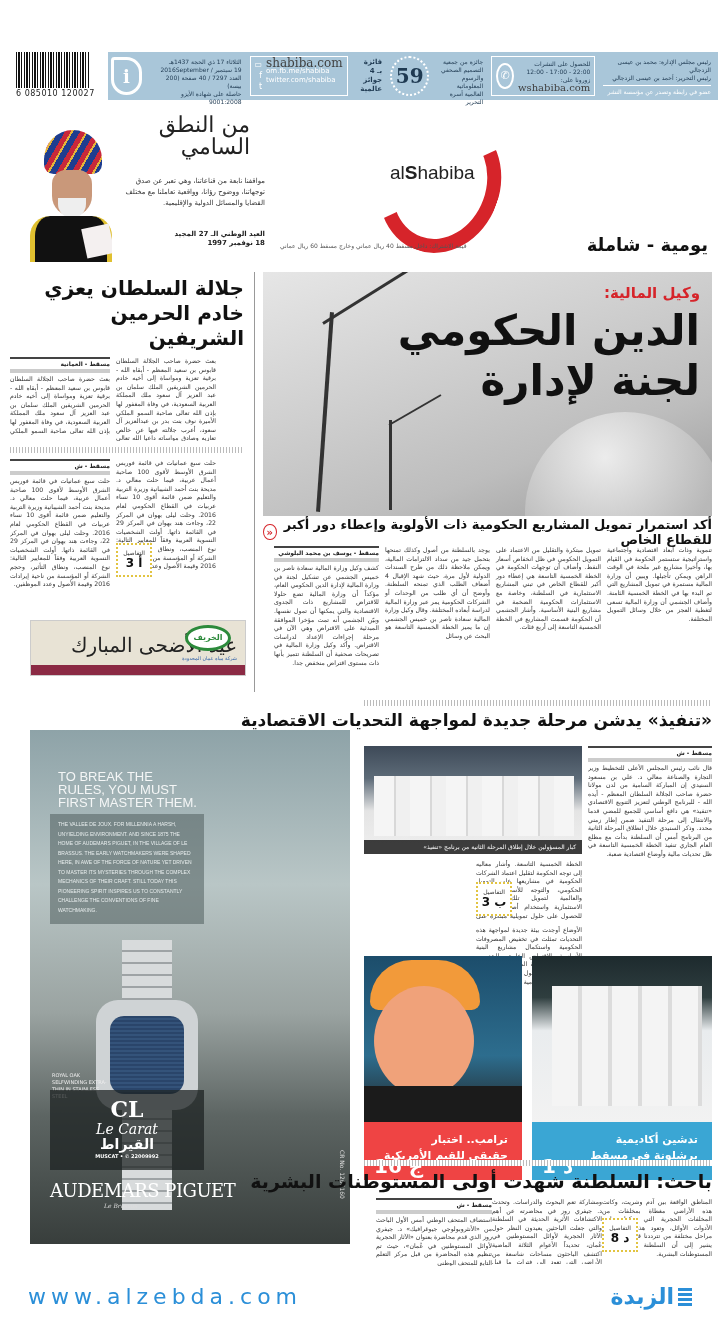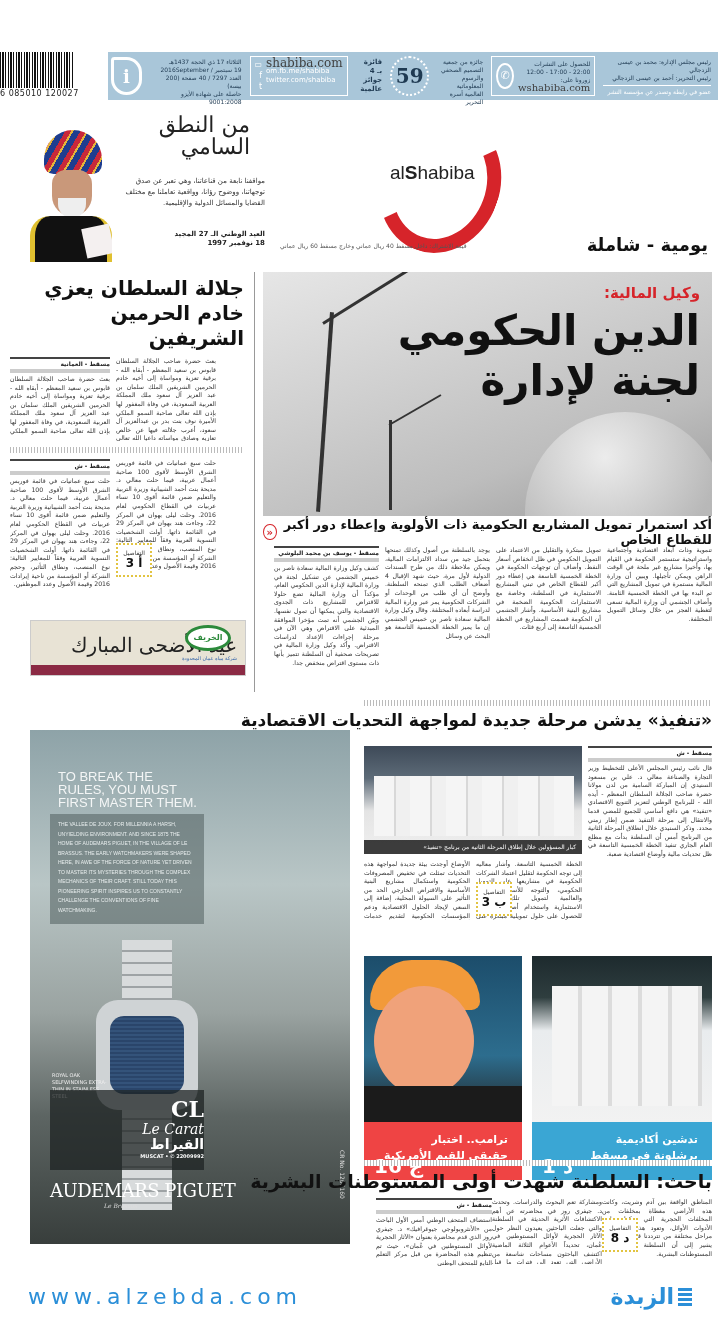--- a/index.html
+++ b/index.html
@@ -1,20 +1,20 @@
 <!DOCTYPE html>
 <html><head>
 <meta charset="utf-8">
 <style>
 *{box-sizing:border-box;margin:0;padding:0}
 body{width:720px;height:1320px;background:#fff;font-family:"DejaVu Sans",sans-serif;position:relative;overflow:hidden;color:#222}
 .abs{position:absolute}
 .rtl{direction:rtl;text-align:right}
 
-.barcode{left:0;top:52px;width:74px;height:48px}
+.barcode{left:16px;top:52px;width:74px;height:48px}
 .barcode .bars{height:36px;background:repeating-linear-gradient(90deg,#111 0 1px,#fff 1px 2px,#111 2px 4px,#fff 4px 5px,#111 5px 6px,#fff 6px 8px)}
 .barcode .num{font-size:8px;letter-spacing:0.5px;margin-top:1px;white-space:nowrap}
 .banner{left:108px;top:52px;width:610px;height:48px;background:#a9c6d9;display:flex;flex-direction:row-reverse;align-items:center;padding:3px;gap:4px}
 .bbox{height:40px;font-size:6px;line-height:8px;color:#1f3a52;padding:2px 4px}
 .bbox.framed{border:1px solid #fff}
 .info-icon{width:34px;height:38px;border:3px solid #fff;border-radius:4px 18px 18px 18px;display:flex;align-items:center;justify-content:center;color:#fff;font-weight:bold;font-size:18px;font-family:"DejaVu Serif",serif}
 .webs{font-family:"DejaVu Serif",serif;font-weight:normal;font-size:12px;color:#404040;direction:ltr;text-align:center}
 .webs-sm{font-size:7px;color:#fff;direction:ltr;text-align:left;line-height:9px}
 .wreath{width:44px;height:40px;display:flex;align-items:center;justify-content:center;font-family:"DejaVu Serif",serif;font-weight:bold;font-size:20px;color:#1f3a52;border-radius:50%;border:2px dotted #fff}
 .wa-icon{width:26px;height:26px;border:2px solid #fff;border-radius:50%;color:#fff;font-size:11px;display:flex;align-items:center;justify-content:center}
@@ -52,21 +52,21 @@
 .adbox .oval{position:absolute;right:14px;top:4px;width:46px;height:26px;border:3px solid #2c8a3b;border-radius:50%;background:#fff;font-size:8px;color:#2c8a3b;font-weight:bold;text-align:center;line-height:20px}
 
 .watchad{left:30px;top:730px;width:320px;height:514px;background:linear-gradient(180deg,#8ea3a8 0%,#b9c6c6 30%,#9aa3a1 55%,#5d6563 75%,#383e3c 100%);overflow:hidden}
 .watchad .h1{position:absolute;left:28px;top:40px;font-family:"Liberation Sans",sans-serif;font-size:13px;line-height:13px;color:#f4f6f6}
 .watchad .txtbox{position:absolute;left:20px;top:84px;width:154px;height:110px;background:rgba(80,95,95,.55);color:#e8eeee;font-size:5px;line-height:9.5px;padding:6px 8px;font-family:"Liberation Sans",sans-serif}
 .watch{position:absolute;left:66px;top:210px;width:102px;height:270px}
 .watch .strap{position:absolute;left:26px;top:0;width:50px;height:270px;background:repeating-linear-gradient(180deg,#d8dbdc 0 10px,#9ea3a5 10px 12px)}
 .watch .case{position:absolute;left:0;top:60px;width:102px;height:110px;background:#cfd3d5;border-radius:22px}
 .watch .dial{position:absolute;left:14px;top:76px;width:74px;height:78px;background:#2d4a6e;border-radius:14px;background-image:repeating-linear-gradient(0deg,#2a456a 0 2px,#34537a 2px 4px)}
 .watchad .rolex{position:absolute;left:22px;top:342px;font-size:5px;line-height:7px;color:#eee}
-.watchad .carat{position:absolute;left:20px;top:360px;width:154px;height:80px;background:rgba(30,35,35,.75);color:#fff;text-align:right}
+.watchad .carat{position:absolute;left:20px;top:360px;width:154px;height:80px;background:rgba(30,35,35,.75);color:#fff;text-align:center}
 .carat .cl{font-family:"DejaVu Serif",serif;font-size:22px;font-weight:bold;line-height:26px;margin-top:6px}
 .carat .lc{font-family:"DejaVu Serif",serif;font-style:italic;font-size:14px;line-height:14px}
 .carat .lcar{font-size:14px;font-weight:bold;line-height:16px}
 .carat .mus{font-size:5px;font-weight:bold;line-height:8px}
 .watchad .ap{position:absolute;left:20px;top:450px;font-family:"DejaVu Serif",serif;font-size:18px;color:#fff;letter-spacing:-.5px}
 .watchad .le{position:absolute;left:74px;top:472px;font-family:"DejaVu Serif",serif;font-style:italic;font-size:6px;color:#ddd}
 .watchad .crno{position:absolute;right:4px;top:420px;font-size:6px;color:#ddd;writing-mode:vertical-rl}
 
 .tanfeez-photo{left:364px;top:746px;width:218px;height:108px;background:linear-gradient(180deg,#3e4a58 0%,#5d6b78 30%,#e4e4e4 60%,#f0f0f0 100%);overflow:hidden}
 .tanfeez-photo .cap{position:absolute;left:0;bottom:0;width:100%;height:14px;background:rgba(0,0,0,.75);color:#fff;font-size:6px;line-height:14px;text-align:right;padding-right:6px}
@@ -242,21 +242,21 @@
 <div class="abs rtl" style="left:364px;top:710px;width:348px;font-weight:bold;font-size:17px;color:#111;white-space:nowrap">«تنفيذ» يدشن مرحلة جديدة لمواجهة التحديات الاقتصادية</div>
 <div class="abs tanfeez-photo">
   <div style="position:absolute;left:10px;top:30px;width:200px;height:60px;background:repeating-linear-gradient(90deg,#f5f5f5 0 20px,#d8d8d8 20px 22px,#f0f0f0 22px 36px)"></div>
   <div class="cap rtl">كبار المسؤولين خلال إطلاق المرحلة الثانية من برنامج «تنفيذ»</div>
 </div>
 <div class="abs rtl" style="left:588px;top:746px;width:124px">
   <div class="byline">مسقط - ش</div>
   <div class="byline-bar"></div>
   <div class="col" style="height:168px;overflow:hidden">قال نائب رئيس المجلس الأعلى للتخطيط وزير التجارة والصناعة معالي د. علي بن مسعود السنيدي إن المباركة السامية من لدن مولانا حضرة صاحب الجلالة السلطان المعظم - أيده الله - للبرنامج الوطني لتعزيز التنويع الاقتصادي «تنفيذ» هي دافع أساسي للجميع للمضي قدما والانتقال إلى مرحلة التنفيذ ضمن إطار زمني محدد. وذكر السنيدي خلال انطلاق المرحلة الثانية من البرنامج أمس أن السلطنة بدأت مع مطلع العام الجاري تنفيذ الخطة الخمسية التاسعة في ظل تحديات مالية وأوضاع اقتصادية صعبة.</div>
 </div>
-<div class="abs rtl" style="left:364px;top:860px;width:218px;display:flex;flex-direction:row;gap:6px">
+<div class="abs rtl" style="left:364px;top:860px;width:218px;display:flex;flex-direction:column;gap:6px">
   <div style="width:106px;position:relative">
     <div class="col" style="height:60px;overflow:hidden">الخطة الخمسية التاسعة. وأشار معاليه إلى توجه الحكومة لتقليل اعتماد الشركات الحكومية في مشاريعها على التمويل الحكومي، والتوجه للأسواق المحلية والعالمية لتمويل تلك المشاريع الاستثمارية واستخدام أصولها الدفترية للحصول على حلول تمويلية مبتكرة على المدى المتوسط والبعيد.</div>
     <div class="details" style="position:absolute;left:0;top:22px">
       <span>التفاصيل</span>
       <b>ب 3</b>
     </div>
   </div>
   <div class="col" style="width:106px;height:60px;overflow:hidden">الأوضاع أوجدت بيئة جديدة لمواجهة هذه التحديات تمثلت في تخفيض المصروفات الحكومية واستكمال مشاريع البنية الأساسية والاقتراض الخارجي الحد من التأثير على السيولة المحلية، إضافة إلى السعي لإيجاد الحلول الاقتصادية ودعم المؤسسات الحكومية لتقديم خدمات أفضل وأسرع وإيجاد شراكات طويلة المدى مع القطاع الخاص مع التركيز على القطاعات الواعدة الخمسة التي حددتها</div>
 </div>
 

